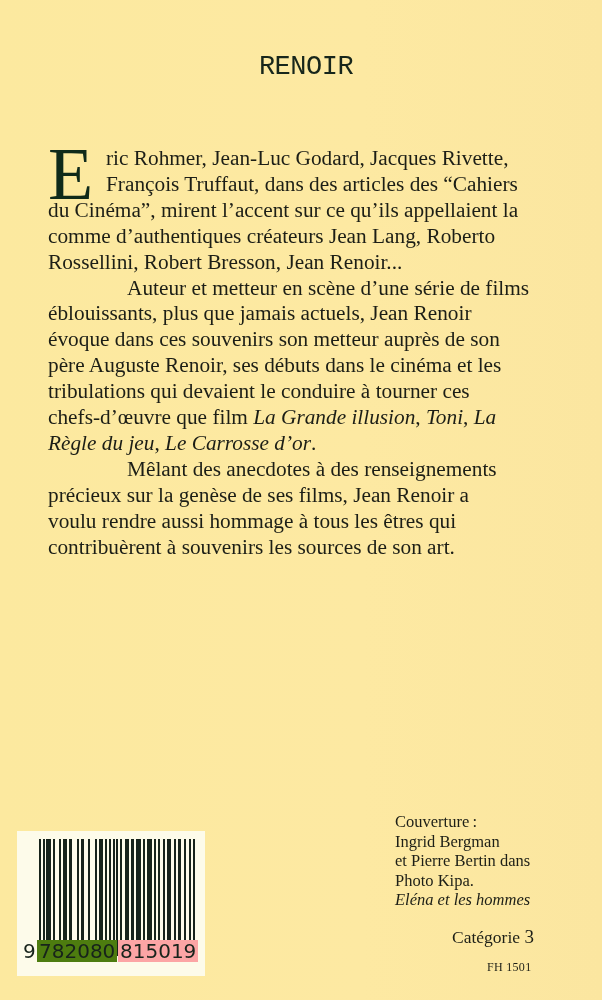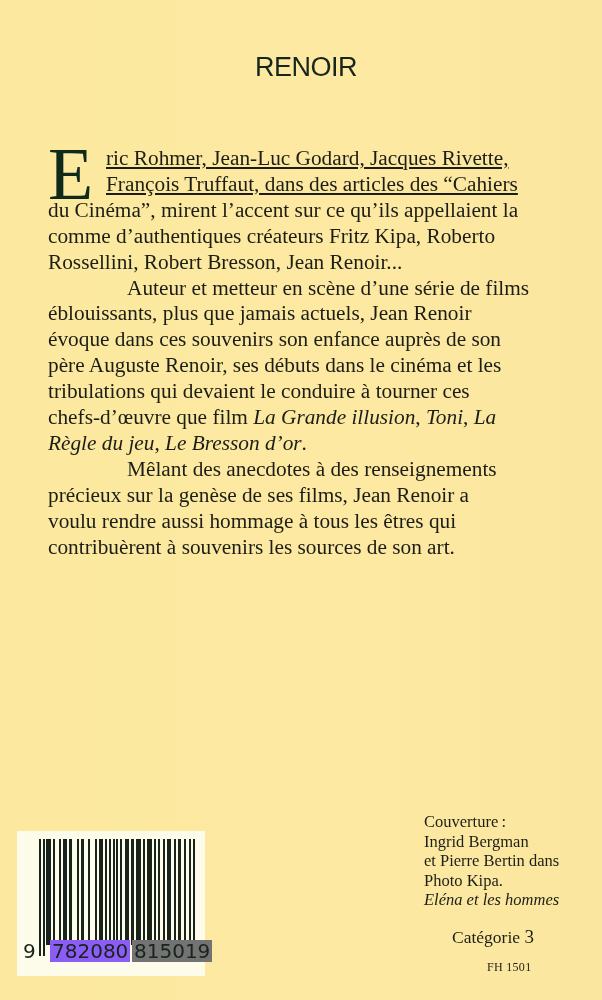--- a/index.html
+++ b/index.html
@@ -28,20 +28,21 @@
       text-align: center;
       font-family: "Liberation Sans", "DejaVu Sans", sans-serif;
     }
     .title {
       display: block;
       font-size: 27px;
       line-height: 30px;
       color: #17261b;
       letter-spacing: -0.5px;
       margin-left: 10px;
+      font-family: Liberation Mono, monospace;
     }
     .subtitle {
       display: block;
       font-size: 27px;
       line-height: 32px;
       color: #d8231a;
       letter-spacing: -0.6px;
       margin-left: 20px;
     }
     .body-text {
@@ -70,32 +71,30 @@
       position: absolute;
       left: 0;
       top: 0px;
       font-size: 74px;
       line-height: 56px;
       color: #0f2a1a;
       font-family: "Liberation Serif", serif;
     }
     .after-cap {
       padding-left: 58px;
-      text-decoration: underline;
     }
     em { font-style: italic; }
 
     .credits {
       position: absolute;
       top: 812px;
       left: 395px;
       font-size: 16.5px;
       line-height: 19.6px;
       color: #1d1f17;
-      margin-left: 29px;
     }
     .credits span { display: block; white-space: nowrap; }
 
     .category {
       position: absolute;
       top: 926px;
       left: 452px;
       font-size: 17.5px;
       color: #1d1f17;
       white-space: nowrap;
@@ -131,49 +130,49 @@
       left: 6px;
       top: 109px;
       width: 180px;
       font-family: "DejaVu Sans", "Liberation Sans", sans-serif;
       font-size: 20px;
       line-height: 22px;
       color: #17231b;
       white-space: nowrap;
     }
     .barcode-digits .d0 { position: absolute; left: 0; }
-    .barcode-digits .d1 { position: absolute; left: 27px; background: #8b5cf6; padding: 0 2px;}
-    .barcode-digits .d2 { position: absolute; left: 109px; background: #737373; padding: 0 2px;}
+    .barcode-digits .d1 { position: absolute; left: 14px; background: #4d7c0f; padding: 0 2px;}
+    .barcode-digits .d2 { position: absolute; left: 95px; background: #fca5a5; padding: 0 2px;}
   </style>
 </head>
 <body>
 
 <div class="page">
 
   <div class="title-block">
     <span class="title">RENOIR</span>
   </div>
 
   <div class="body-text">
     <p class="dropcap-wrap">
       <span class="dropcap">E</span>
       <span class="line after-cap" style="padding-top:0">ric Rohmer, Jean-Luc Godard, Jacques Rivette,</span>
       <span class="line after-cap">François Truffaut, dans des articles des “Cahiers</span>
       <span class="line">du Cinéma”, mirent l’accent sur ce qu’ils appellaient la</span>
-      <span class="line">comme d’authentiques créateurs Fritz Kipa, Roberto</span>
+      <span class="line">comme d’authentiques créateurs Jean Lang, Roberto</span>
       <span class="line">Rossellini, Robert Bresson, Jean Renoir...</span>
     </p>
     <p>
       <span class="line indent" style="padding-left:79px">Auteur et metteur en scène d’une série de films</span>
       <span class="line">éblouissants, plus que jamais actuels, Jean Renoir</span>
-      <span class="line">évoque dans ces souvenirs son enfance auprès de son</span>
+      <span class="line">évoque dans ces souvenirs son metteur auprès de son</span>
       <span class="line">père Auguste Renoir, ses débuts dans le cinéma et les</span>
       <span class="line">tribulations qui devaient le conduire à tourner ces</span>
       <span class="line"><span>chefs-d’œuvre que film </span><em>La Grande illusion</em>, <em>Toni</em>, <em>La</em></span>
-      <span class="line"><em>Règle du jeu</em>, <em>Le Bresson d’or</em>.</span>
+      <span class="line"><em>Règle du jeu</em>, <em>Le Carrosse d’or</em>.</span>
     </p>
     <p>
       <span class="line" style="padding-left:79px">Mêlant des anecdotes à des renseignements</span>
       <span class="line">précieux sur la genèse de ses films, Jean Renoir a</span>
       <span class="line">voulu rendre aussi hommage à tous les êtres qui</span>
       <span class="line">contribuèrent à souvenirs les sources de son art.</span>
     </p>
   </div>
 
   <div class="credits">

